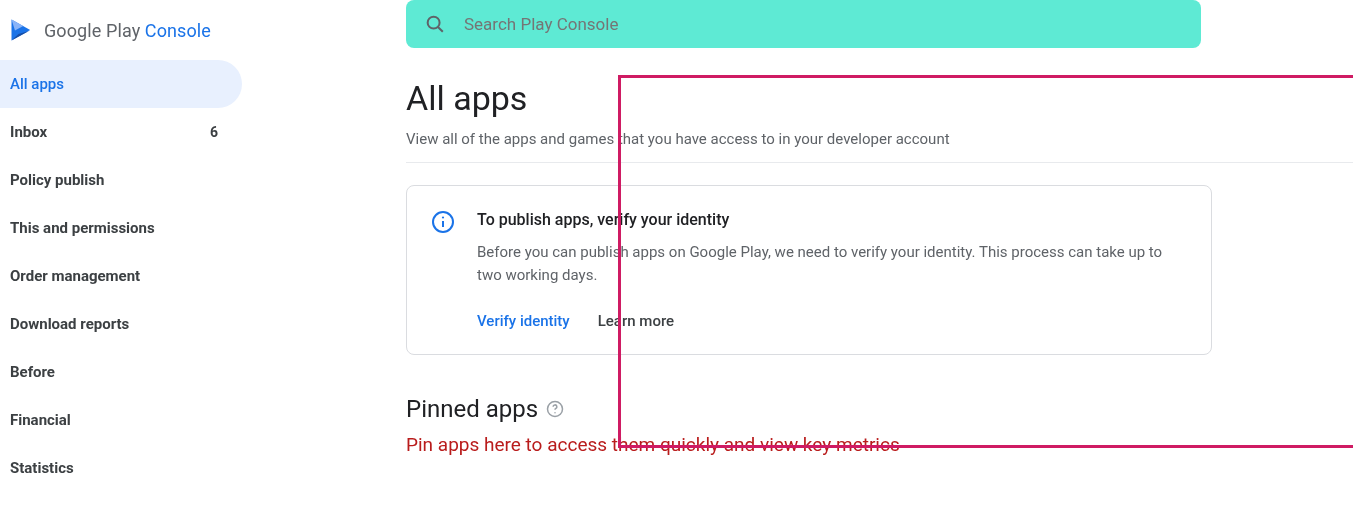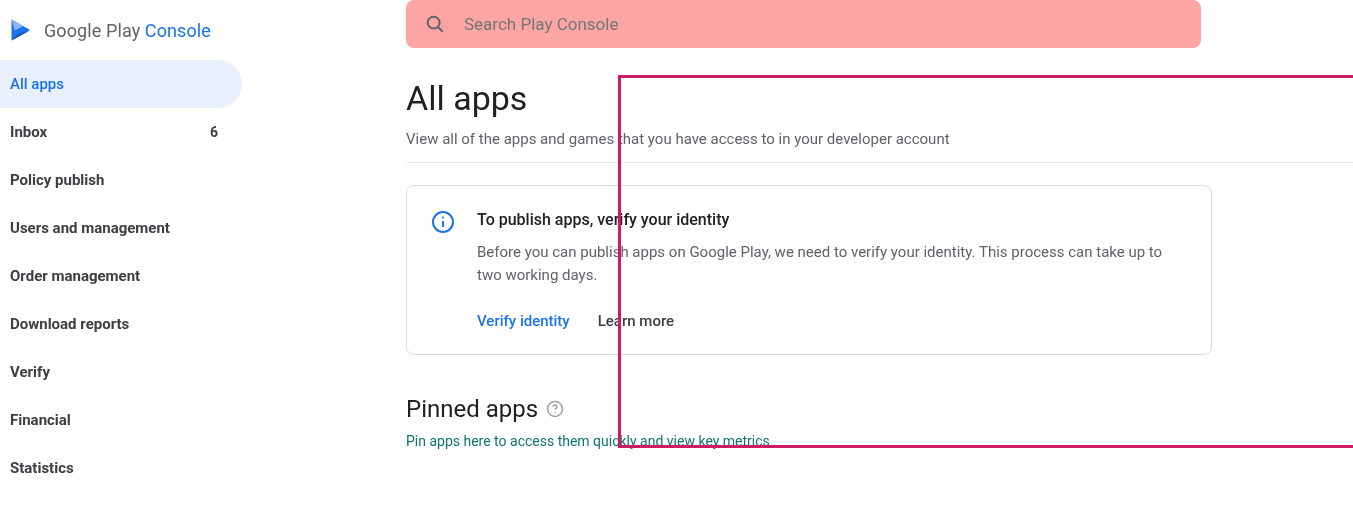--- a/index.html
+++ b/index.html
@@ -8,39 +8,39 @@
     .sidebar { width: 258px; padding-top: 10px; flex-shrink: 0; }
     .logo-row { display: flex; align-items: center; gap: 8px; padding: 6px 10px 16px 8px; }
     .logo-icon { width: 28px; height: 28px; display:flex; align-items:center; justify-content:center; }
     .logo-text { font-size: 18px; color: #5f6368; letter-spacing: 0.1px; }
     .logo-text .c2 { color: #1a73e8; }
     .nav { list-style: none; }
     .nav-item { display: flex; align-items: center; justify-content: space-between; padding: 0 24px 0 10px; height: 48px; font-size: 15px; color: #3c4043; cursor: pointer; border-radius: 0 24px 24px 0; margin-right: 16px; font-weight: bold; }
     .nav-item.active { background: #e8f0fe; color: #1a73e8; font-weight: 500; }
     .nav-item .badge { font-size: 14px; color: #3c4043; }
     .main { flex: 1; position: relative; padding: 0 0 0 0; }
-    .search-bar { background: #fca5a5; border-radius: 8px; height: 48px; display: flex; align-items: center; gap: 18px; padding: 0 18px; margin: 0 152px 30px 148px; }
+    .search-bar { background: #5eead4; border-radius: 8px; height: 48px; display: flex; align-items: center; gap: 18px; padding: 0 18px; margin: 0 152px 30px 148px; }
     .search-bar .sicon { color: #5f6368; width: 22px; height: 22px; }
     .search-bar input { border: none; background: transparent; outline: none; font-size: 17px; color: #5f6368; flex: 1; font-family: inherit; }
     .content { padding: 0 0 0 148px; }
     .page-title { font-size: 34px; font-weight: 400; color: #202124; margin-bottom: 12px; }
     .page-sub { font-size: 15px; color: #5f6368; margin-bottom: 14px; }
     .divider { border: none; border-top: 1px solid #e8eaed; margin: 0 0 22px 0; }
     .card { border: 1px solid #dadce0; border-radius: 8px; padding: 24px 24px 24px 24px; max-width: 806px; display: flex; gap: 22px; margin-bottom: 40px; }
     .info-icon-wrap { flex-shrink: 0; }
     .info-icon { width: 24px; height: 24px; color: #1a73e8; }
     .card-title { font-size: 16px; color: #202124; font-weight: 500; margin-bottom: 12px; }
     .card-body { font-size: 15px; color: #5f6368; line-height: 1.55; margin-bottom: 24px; max-width: 690px; }
     .card-actions { display: flex; gap: 28px; }
     .link-primary { color: #1a73e8; font-size: 15px; font-weight: 500; cursor: pointer; }
     .link-secondary { color: #3c4043; font-size: 15px; font-weight: 500; cursor: pointer; }
     .section-h { display:flex; align-items:center; gap: 8px; }
     .section-title { font-size: 24px; color: #202124; font-weight: 400; margin-bottom: 10px; }
     .help-icon { width: 18px; height: 18px; color: #9aa0a6; margin-bottom: 10px; }
-    .section-sub { font-size: 14px; color: #0f766e; }
+    .section-sub { font-size: 19px; color: #b91c1c; }
     .highlight-box { position: absolute; border: 3px solid #cf1b63; top: 75px; left: 360px; width: 912px; height: 373px; pointer-events: none; }
   </style>
 </head>
 <body>
 
 <div class="container">
   <aside class="sidebar">
     <div class="logo-row">
       <span class="logo-icon">
         <svg viewBox="0 0 24 24" width="28" height="28">
@@ -56,30 +56,30 @@
         <span>All apps</span>
       </li>
       <li class="nav-item">
         <span>Inbox</span>
         <span class="badge">6</span>
       </li>
       <li class="nav-item">
         <span>Policy publish</span>
       </li>
       <li class="nav-item">
-        <span>Users and management</span>
+        <span>This and permissions</span>
       </li>
       <li class="nav-item">
         <span>Order management</span>
       </li>
       <li class="nav-item">
         <span>Download reports</span>
       </li>
       <li class="nav-item">
-        <span>Verify</span>
+        <span>Before</span>
       </li>
       <li class="nav-item">
         <span>Financial</span>
       </li>
       <li class="nav-item">
         <span>Statistics</span>
       </li>
     </ul>
   </aside>
 

